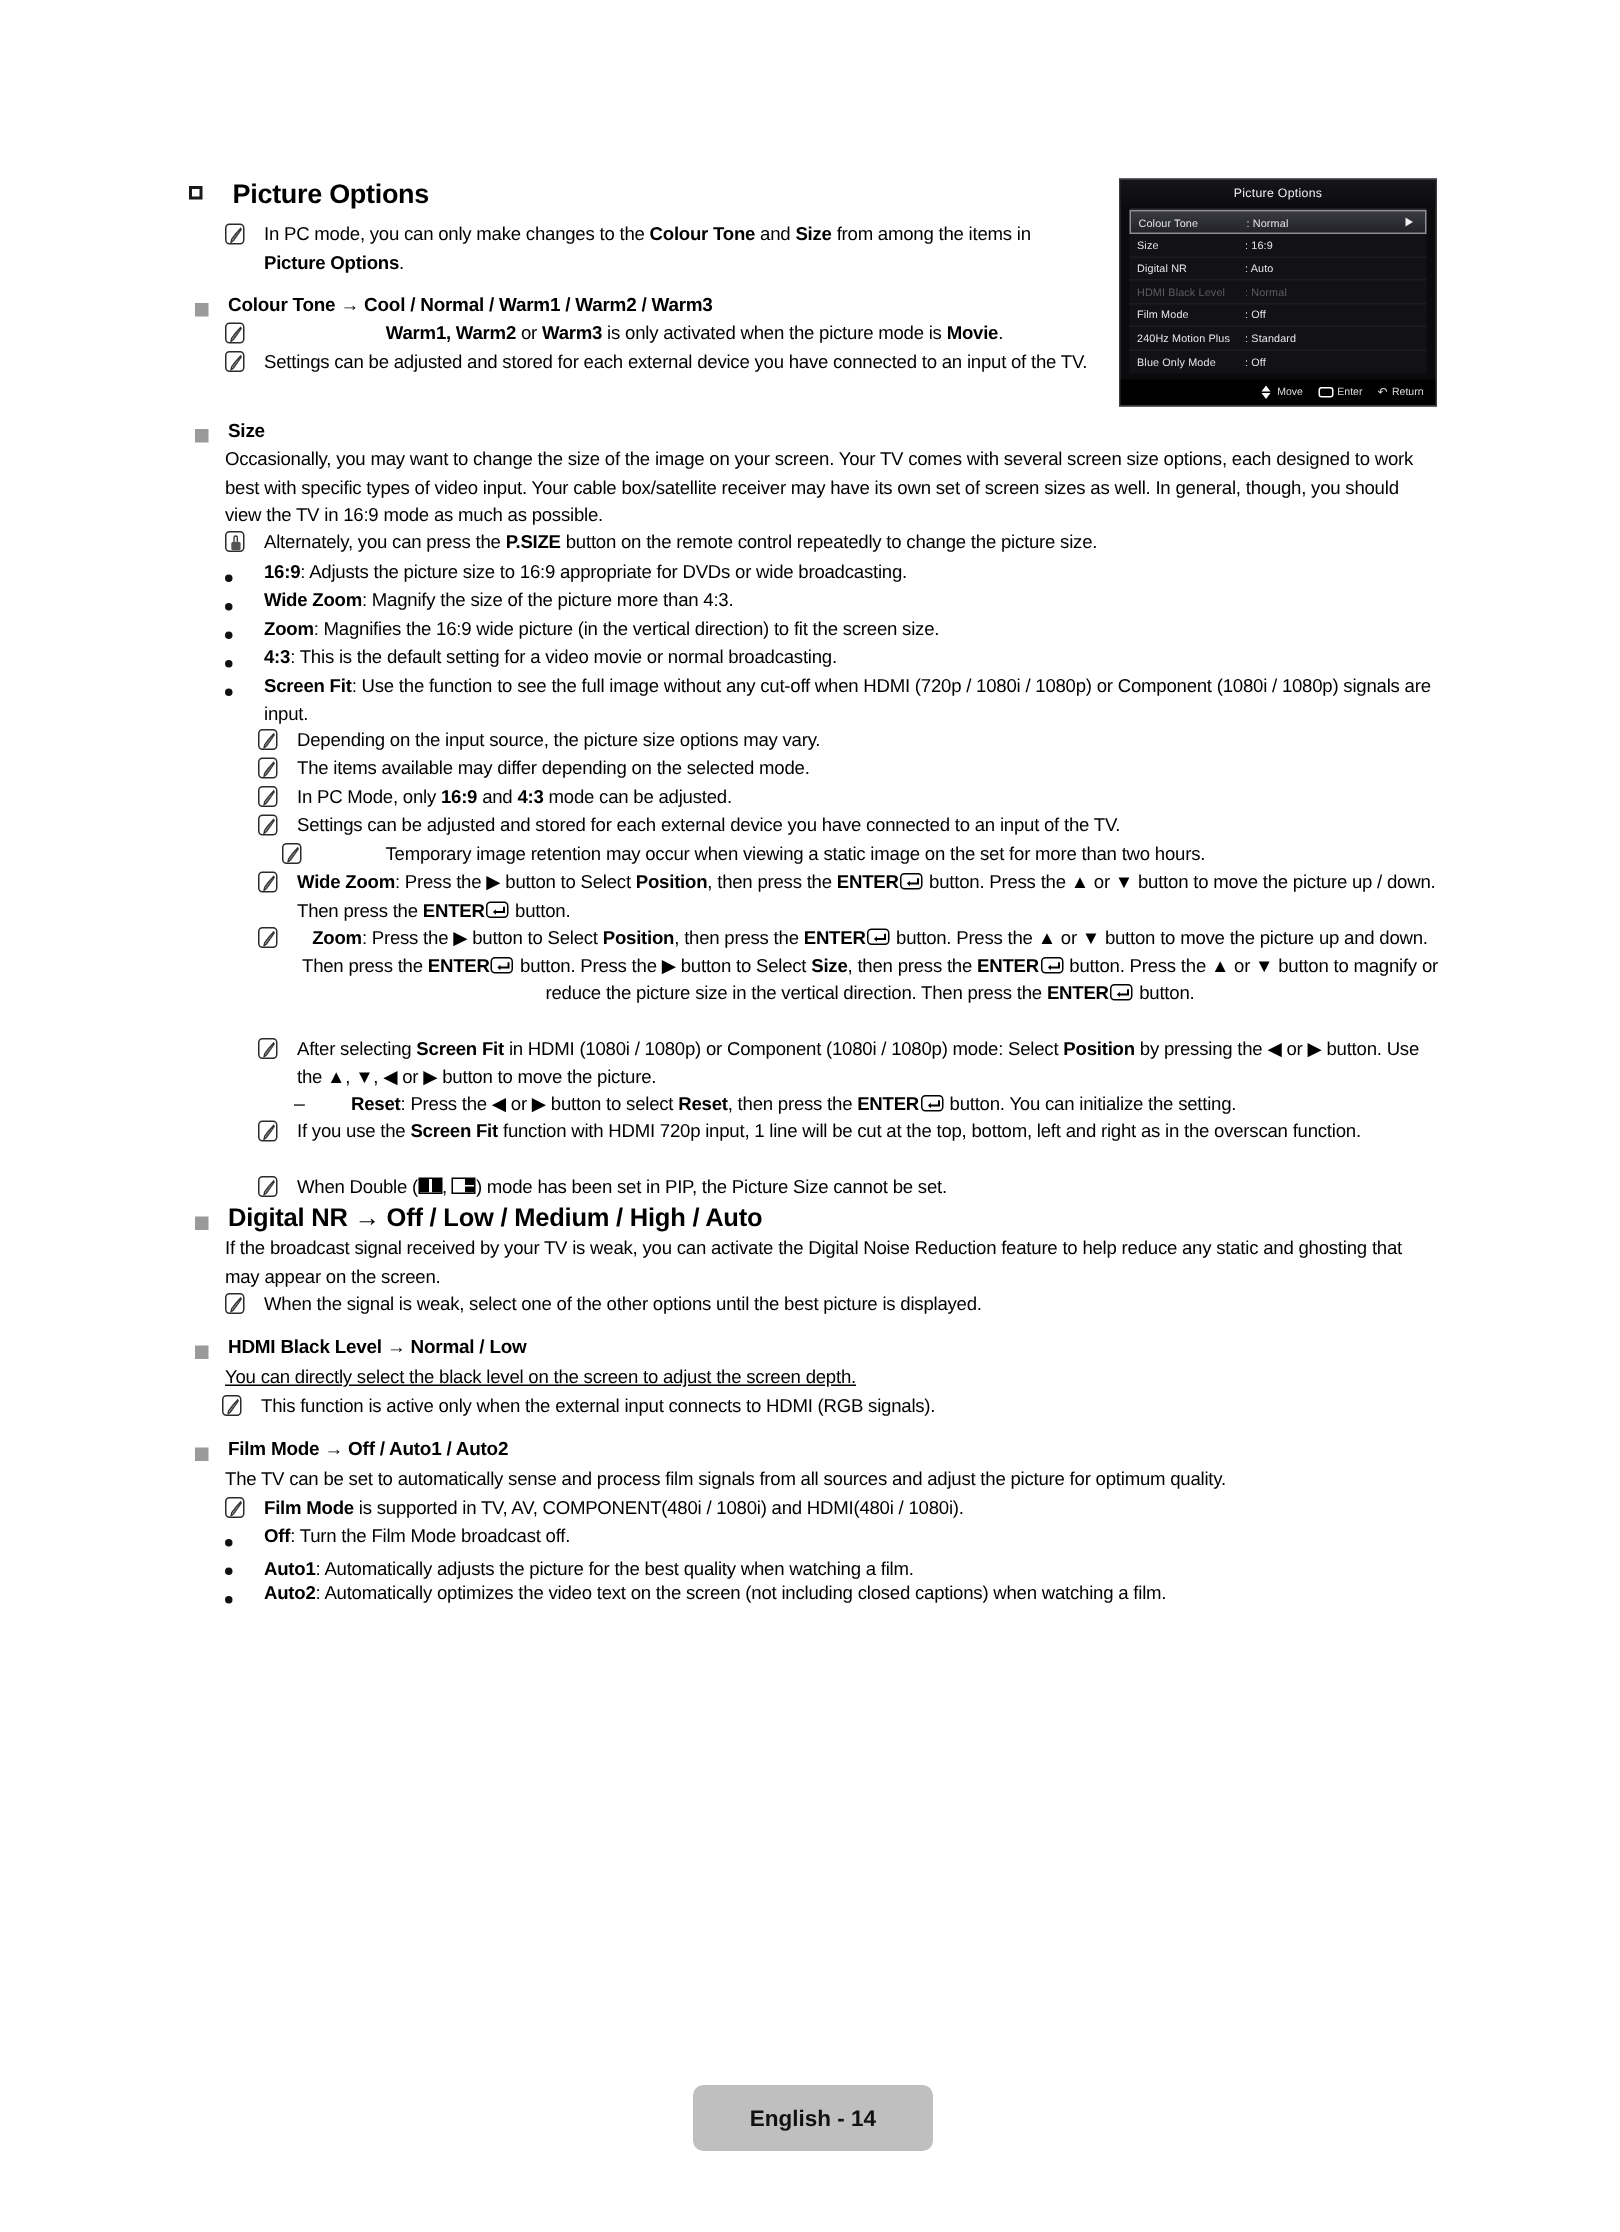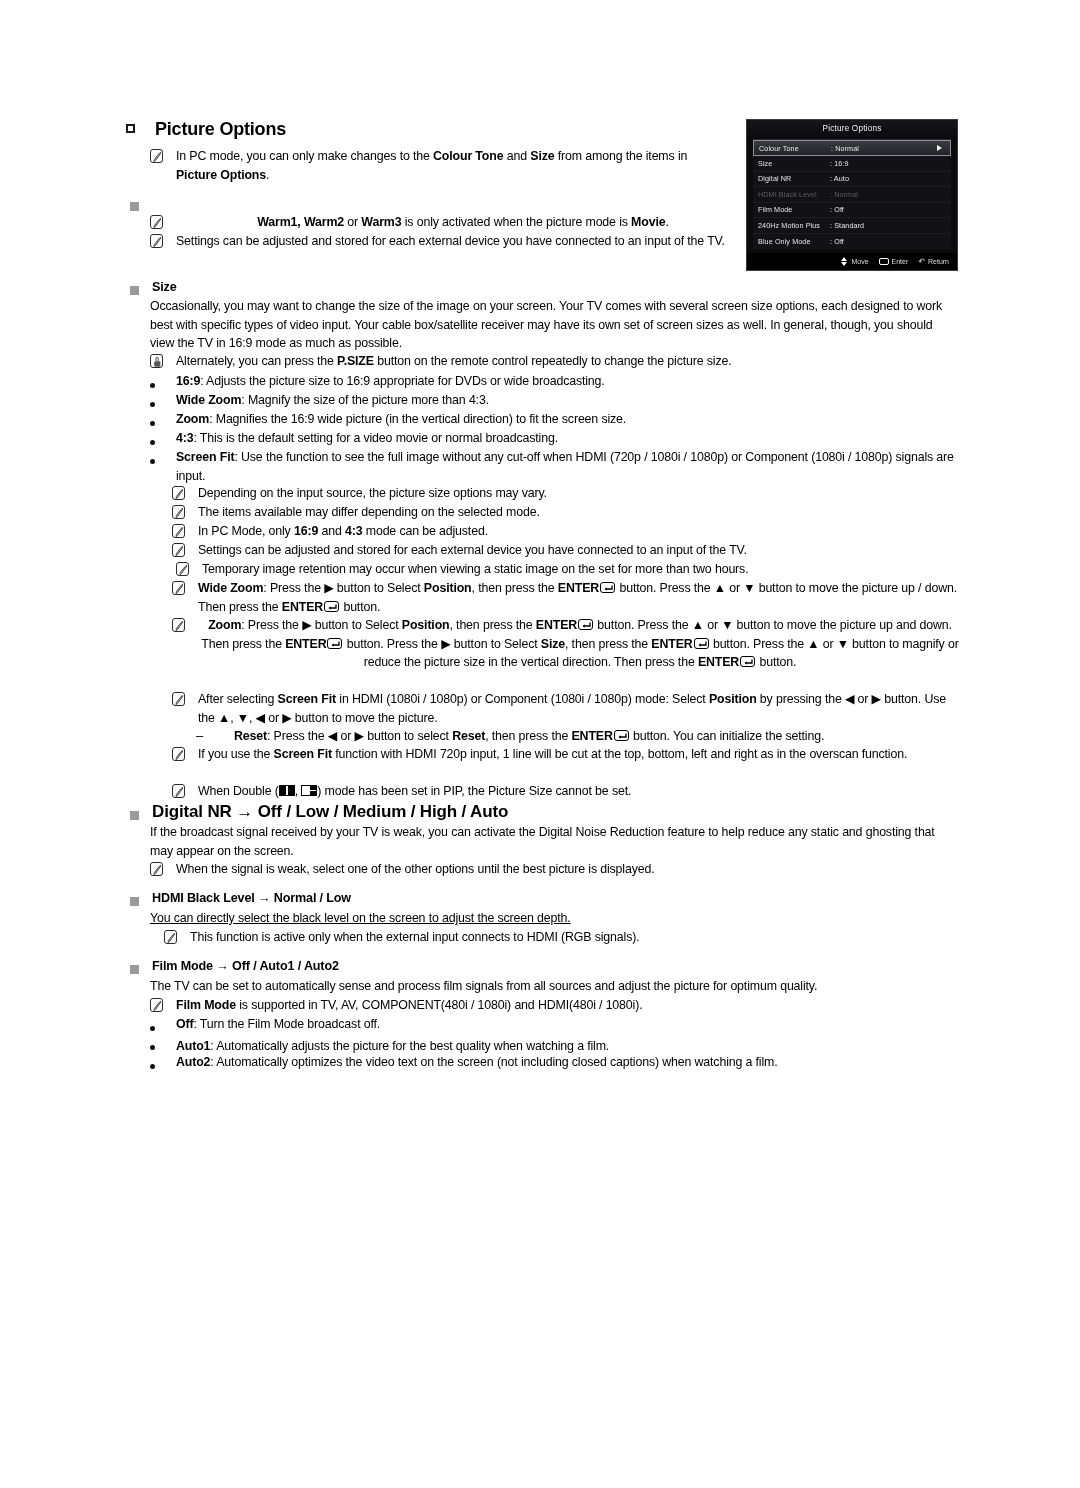--- a/index.html
+++ b/index.html
@@ -345,20 +345,21 @@
             </svg>
         </span>
       </span>
       <span class="body-col"><span>In PC mode, you can only make changes to the </span><b>Colour Tone</b><span> and </span><b>Size</b><span> from among the items in </span><b>Picture Options</b><span>.</span></span>
     </div>
 
     <div class="blk row txt" style="left:130px; top:194px; width:600px;">
       <span class="marker-col" style="width:22px; padding-top:4px;">
         <span class="sq-grey"></span>
       </span>
+      <span class="body-col b" style="font-size:12.6px"><span>Colour Tone</span><span> → Cool / Normal / Warm1 / Warm2 / Warm3</span></span>
     </div>
 
     <div class="blk row txt" style="left:150px; top:213px; width:600px;text-align:center;">
       <span class="marker-col" style="width:26px">
         <span class="note-icon">
           <svg width="13" height="14" viewBox="0 0 13 14">
               <path d="M9.4 2.3 C7.6 4.1 5.2 6.8 3.4 9.6 L3.0 11.6 L4.6 10.4 C6.4 8.0 8.4 5.2 9.8 3.0 Z" fill="none" stroke="#333" stroke-width="0.9"></path>
               <path d="M4.2 9.9 L8.6 3.6" stroke="#333" stroke-width="0.5"></path>
             </svg>
         </span>
@@ -465,21 +466,21 @@
         <span class="note-icon">
           <svg width="13" height="14" viewBox="0 0 13 14">
               <path d="M9.4 2.3 C7.6 4.1 5.2 6.8 3.4 9.6 L3.0 11.6 L4.6 10.4 C6.4 8.0 8.4 5.2 9.8 3.0 Z" fill="none" stroke="#333" stroke-width="0.9"></path>
               <path d="M4.2 9.9 L8.6 3.6" stroke="#333" stroke-width="0.5"></path>
             </svg>
         </span>
       </span>
       <span class="body-col">Settings can be adjusted and stored for each external device you have connected to an input of the TV.</span>
     </div>
 
-    <div class="blk row txt" style="left:176px; top:560px; width:790px;">
+    <div class="blk row txt" style="left:188px; top:560px; width:790px;gap:43px;">
       <span class="marker-col" style="width:26px">
         <span class="note-icon">
           <svg width="13" height="14" viewBox="0 0 13 14">
               <path d="M9.4 2.3 C7.6 4.1 5.2 6.8 3.4 9.6 L3.0 11.6 L4.6 10.4 C6.4 8.0 8.4 5.2 9.8 3.0 Z" fill="none" stroke="#333" stroke-width="0.9"></path>
               <path d="M4.2 9.9 L8.6 3.6" stroke="#333" stroke-width="0.5"></path>
             </svg>
         </span>
       </span>
       <span class="body-col">Temporary image retention may occur when viewing a static image on the set for more than two hours.</span>
     </div>
@@ -595,21 +596,21 @@
 
     <div class="blk row txt" style="left:130px; top:889px; width:700px;">
       <span class="marker-col" style="width:22px; padding-top:4px;">
         <span class="sq-grey"></span>
       </span>
       <span class="body-col b" style="font-size:12.6px"><span>HDMI Black Level</span><span> → Normal / Low</span></span>
     </div>
 
     <div class="blk txt" style="left:150px; top:909px; width:805px;text-decoration:underline;">You can directly select the black level on the screen to adjust the screen depth.</div>
 
-    <div class="blk row txt" style="left:164px; top:928px; width:805px;">
+    <div class="blk row txt" style="left:148px; top:928px; width:805px;">
       <span class="marker-col" style="width:26px">
         <span class="note-icon">
           <svg width="13" height="14" viewBox="0 0 13 14">
               <path d="M9.4 2.3 C7.6 4.1 5.2 6.8 3.4 9.6 L3.0 11.6 L4.6 10.4 C6.4 8.0 8.4 5.2 9.8 3.0 Z" fill="none" stroke="#333" stroke-width="0.9"></path>
               <path d="M4.2 9.9 L8.6 3.6" stroke="#333" stroke-width="0.5"></path>
             </svg>
         </span>
       </span>
       <span class="body-col">This function is active only when the external input connects to HDMI (RGB signals).</span>
     </div>
@@ -645,14 +646,17 @@
       <span class="body-col"><b>Auto1</b><span>: Automatically adjusts the picture for the best quality when watching a film.</span></span>
     </div>
 
     <div class="blk row txt" style="left:150px; top:1053px; width:830px;">
       <span class="marker-col" style="width:26px; padding-top:6px;"><span class="dot"></span></span>
       <span class="body-col"><b>Auto2</b><span>: Automatically optimizes the video text on the screen (not including closed captions) when watching a film.</span></span>
     </div>
 
   </div>
 
+  <div id="footer-badge">
+    <span>English - 14</span>
+  </div>
 
 </div>
 
 </body></html>

